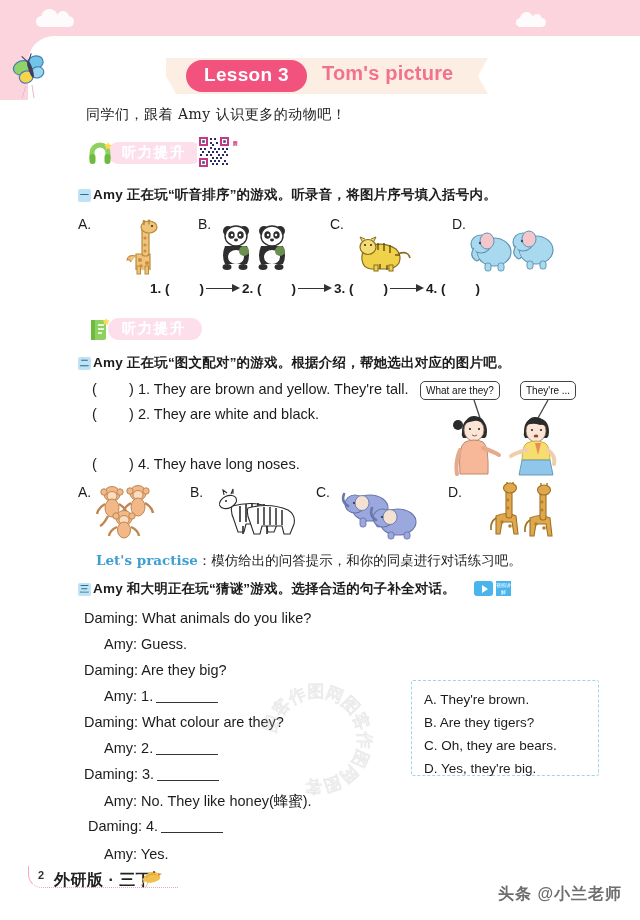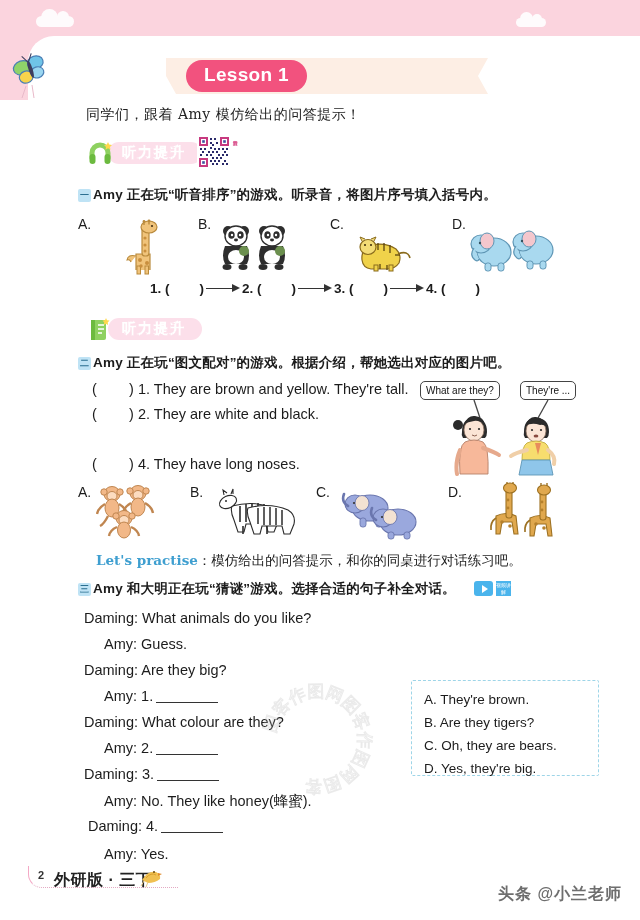--- a/index.html
+++ b/index.html
@@ -141,23 +141,24 @@
       <ellipse cx="26" cy="12" rx="8" ry="6.5" fill="#6fc4e8" stroke="#4a7fb5" stroke-width="1.2"></ellipse>
       <ellipse cx="13" cy="23" rx="7" ry="6" fill="#f7d44c" stroke="#4a7fb5" stroke-width="1.2"></ellipse>
       <ellipse cx="25" cy="22" rx="6.5" ry="5.5" fill="#9ad6f0" stroke="#4a7fb5" stroke-width="1.2"></ellipse>
       <ellipse cx="19.5" cy="17" rx="2" ry="9" fill="#3e3e5e"></ellipse>
       <path d="M19 9 L15 2 M20 9 L25 2" stroke="#3e3e5e" stroke-width="1.1" fill="none"></path>
     </g>
     <path d="M14 34 L10 46 M20 33 L22 46" stroke="#e8b9c9" stroke-width="1" fill="none"></path>
   </svg>
 
   <div class="ribbon"></div>
-  <div class="lesson-pill">Lesson 1</div>
-
-  <div class="intro">同学们，跟着 Amy 模仿给出的问答提示！</div>
+  <div class="lesson-pill">Lesson 3</div>
+  <div class="lesson-sub">Tom's picture</div>
+
+  <div class="intro">同学们，跟着 Amy 认识更多的动物吧！</div>
 
   <div class="badge badge1">
     <div class="bicon">
       <svg viewBox="0 0 24 26" width="24" height="26">
         <path d="M4 18 V13 a8 8 0 0 1 16 0 v5" fill="none" stroke="#8ed160" stroke-width="5" stroke-linecap="round"></path>
         <rect x="1.5" y="14" width="6" height="10" rx="3" fill="#6cba3f"></rect>
         <rect x="16.5" y="14" width="6" height="10" rx="3" fill="#6cba3f"></rect>
         <path d="M20 2 l1.2 2.6 2.8.3-2 2 .5 2.8-2.5-1.4-2.5 1.4.5-2.8-2-2 2.8-.3z" fill="#ffd84d"></path>
       </svg>
     </div>

